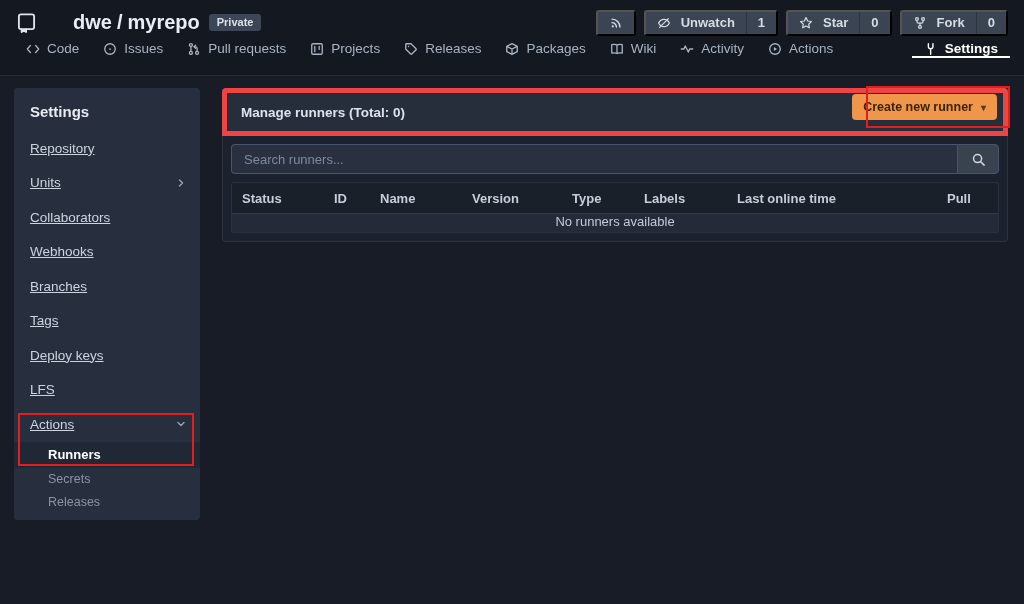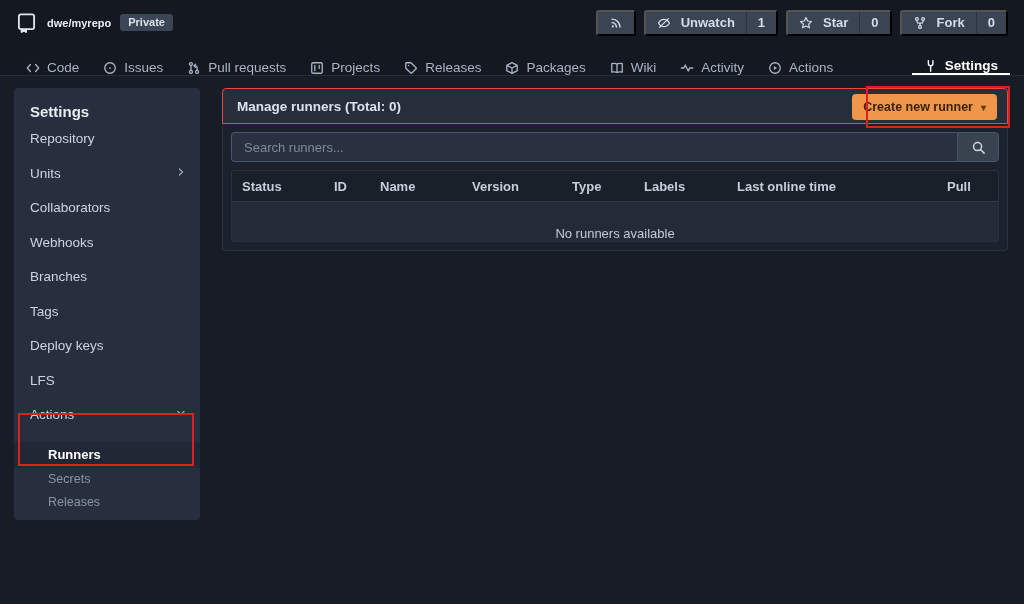--- a/index.html
+++ b/index.html
@@ -13,70 +13,70 @@
   }
   svg { display:block; }
 
   
   .topbar {
     position:absolute; top:0; left:0; width:1024px; height:76px;
     background:#131821; border-bottom:1px solid #262d39;
   }
   .title-row { display:flex; align-items:center; height:41px; padding:4px 16px 0; }
   .repo-icon { color:#dfe5ee; margin-right:10px; }
-  .repo-title { display:flex; align-items:center; font-size:11px; font-weight:bold; color:#e9eef5; }
+  .repo-title { display:flex; align-items:center; gap:5px; font-size:20px; font-weight:bold; color:#e9eef5;margin-left:26px; }
   .repo-title a { color:#e9eef5; text-decoration:none; }
   .badge {
     margin-left:9px; font-size:11px; font-weight:600; color:#dbe1ea;
     background:#3d4656; padding:2px 8px 3px; border-radius:3px;
   }
   .topbar-actions { margin-left:auto; display:flex; gap:8px; }
   .tb-btn {
     display:flex; align-items:stretch; height:26px; background:#3a4452;
     border-radius:3px; color:#d5dce6; font-size:13px; font-weight:600; overflow:hidden;
     cursor:pointer;
   }
   .tb-seg { display:flex; align-items:center; gap:10px; padding:0 11px; }
   .tb-count { display:flex; align-items:center; padding:0 11px; border-left:1px solid #2c3440; }
   .tb-icon-only { padding:0 11px; display:flex; align-items:center; }
 
   
-  .tabs-row { display:flex; align-items:flex-end; height:34px; padding:0 14px; }
+  .tabs-row { display:flex; align-items:flex-start; height:34px; padding:0 14px; }
   .tab {
     display:flex; align-items:center; gap:7px; padding:0 12px;
     color:#a9b4c4; font-size:13.5px; cursor:pointer;
   }
   .tab-settings {
     margin-left:auto; color:#ffffff; font-weight:bold;
     border-bottom:2px solid #ffffff;
   }
 
   
   .sidebar {
     position:absolute; left:14px; top:88px; width:186px; height:432px;
     background:#272e3d; border-radius:4px; overflow:hidden;
   }
   .sidebar-title { padding:15px 16px 11px; font-size:15px; font-weight:bold; color:#e7ecf3; }
   .side-item {
-    height:34.5px; display:flex; 
-    padding:0 13px 0 16px; color:#ccd4e0; font-size:13.5px; cursor:pointer;
+    height:34.5px; display:flex; align-items:center;
+    padding:0 13px 0 16px; color:#ccd4e0; font-size:13.5px; cursor:pointer;text-decoration:underline;
   }
   .side-item .chev { margin-left:auto; color:#9aa5b5; }
   .sub-item {
     height:23px; display:flex; align-items:center;
     padding-left:34px; color:#8a94a5; font-size:12.5px; cursor:pointer;
   }
   .sub-item-active {
     height:26px; background:#212835; color:#ffffff; font-weight:bold; font-size:13px;
   }
 
   
   .main { position:absolute; left:222px; top:88px; width:786px; }
   .panel-header {
-    height:36px; background:#262d3b; border:1px solid #ef4444;
+    height:48px; background:#262d3b; border:5px solid #ef4444;
     border-radius:4px 4px 0 0; display:flex; align-items:center;
     padding:0 14px; font-weight:bold; font-size:13.5px; color:#dde3ed;
   }
   .panel-body {
     background:#1c222d; border:1px solid #2c3340; border-top:none;
     border-radius:0 0 4px 4px; padding:8px;
   }
   .create-btn {
     position:absolute; top:6px; right:11px; height:26px;
     background:#f0964a; border:none; border-radius:4px;
@@ -103,21 +103,21 @@
   .runners-table { margin-top:8px; font-size:13px; }
   .thead {
     display:grid; grid-template-columns:92px 46px 92px 100px 72px 93px 200px 1fr;
     height:31px; align-items:center; color:#c6cedb; font-weight:600;
     background:#1a2029; border:1px solid #2a313e; border-bottom:none;
     border-radius:3px 3px 0 0;
   }
   .th { padding-left:10px; }
   .th-edit { padding-left:20px; }
   .empty-row {
-    height:41px; background:#242b38; display:flex; align-items:flex-end; justify-content:center;
+    height:20px; background:#242b38; display:flex; align-items:flex-start; justify-content:center;
     color:#c3cbd7; border:1px solid #2a313e; border-top:1px solid #323a48;
     border-radius:0 0 3px 3px;
   }
 
   
   .ann { position:absolute; border:2px solid #e01f1f; pointer-events:none; z-index:50; }
   .ann-button { left:866px; top:86px; width:144px; height:42px; }
   .ann-sidebar { left:18px; top:413px; width:176px; height:53px; }
 </style>
 </head>

